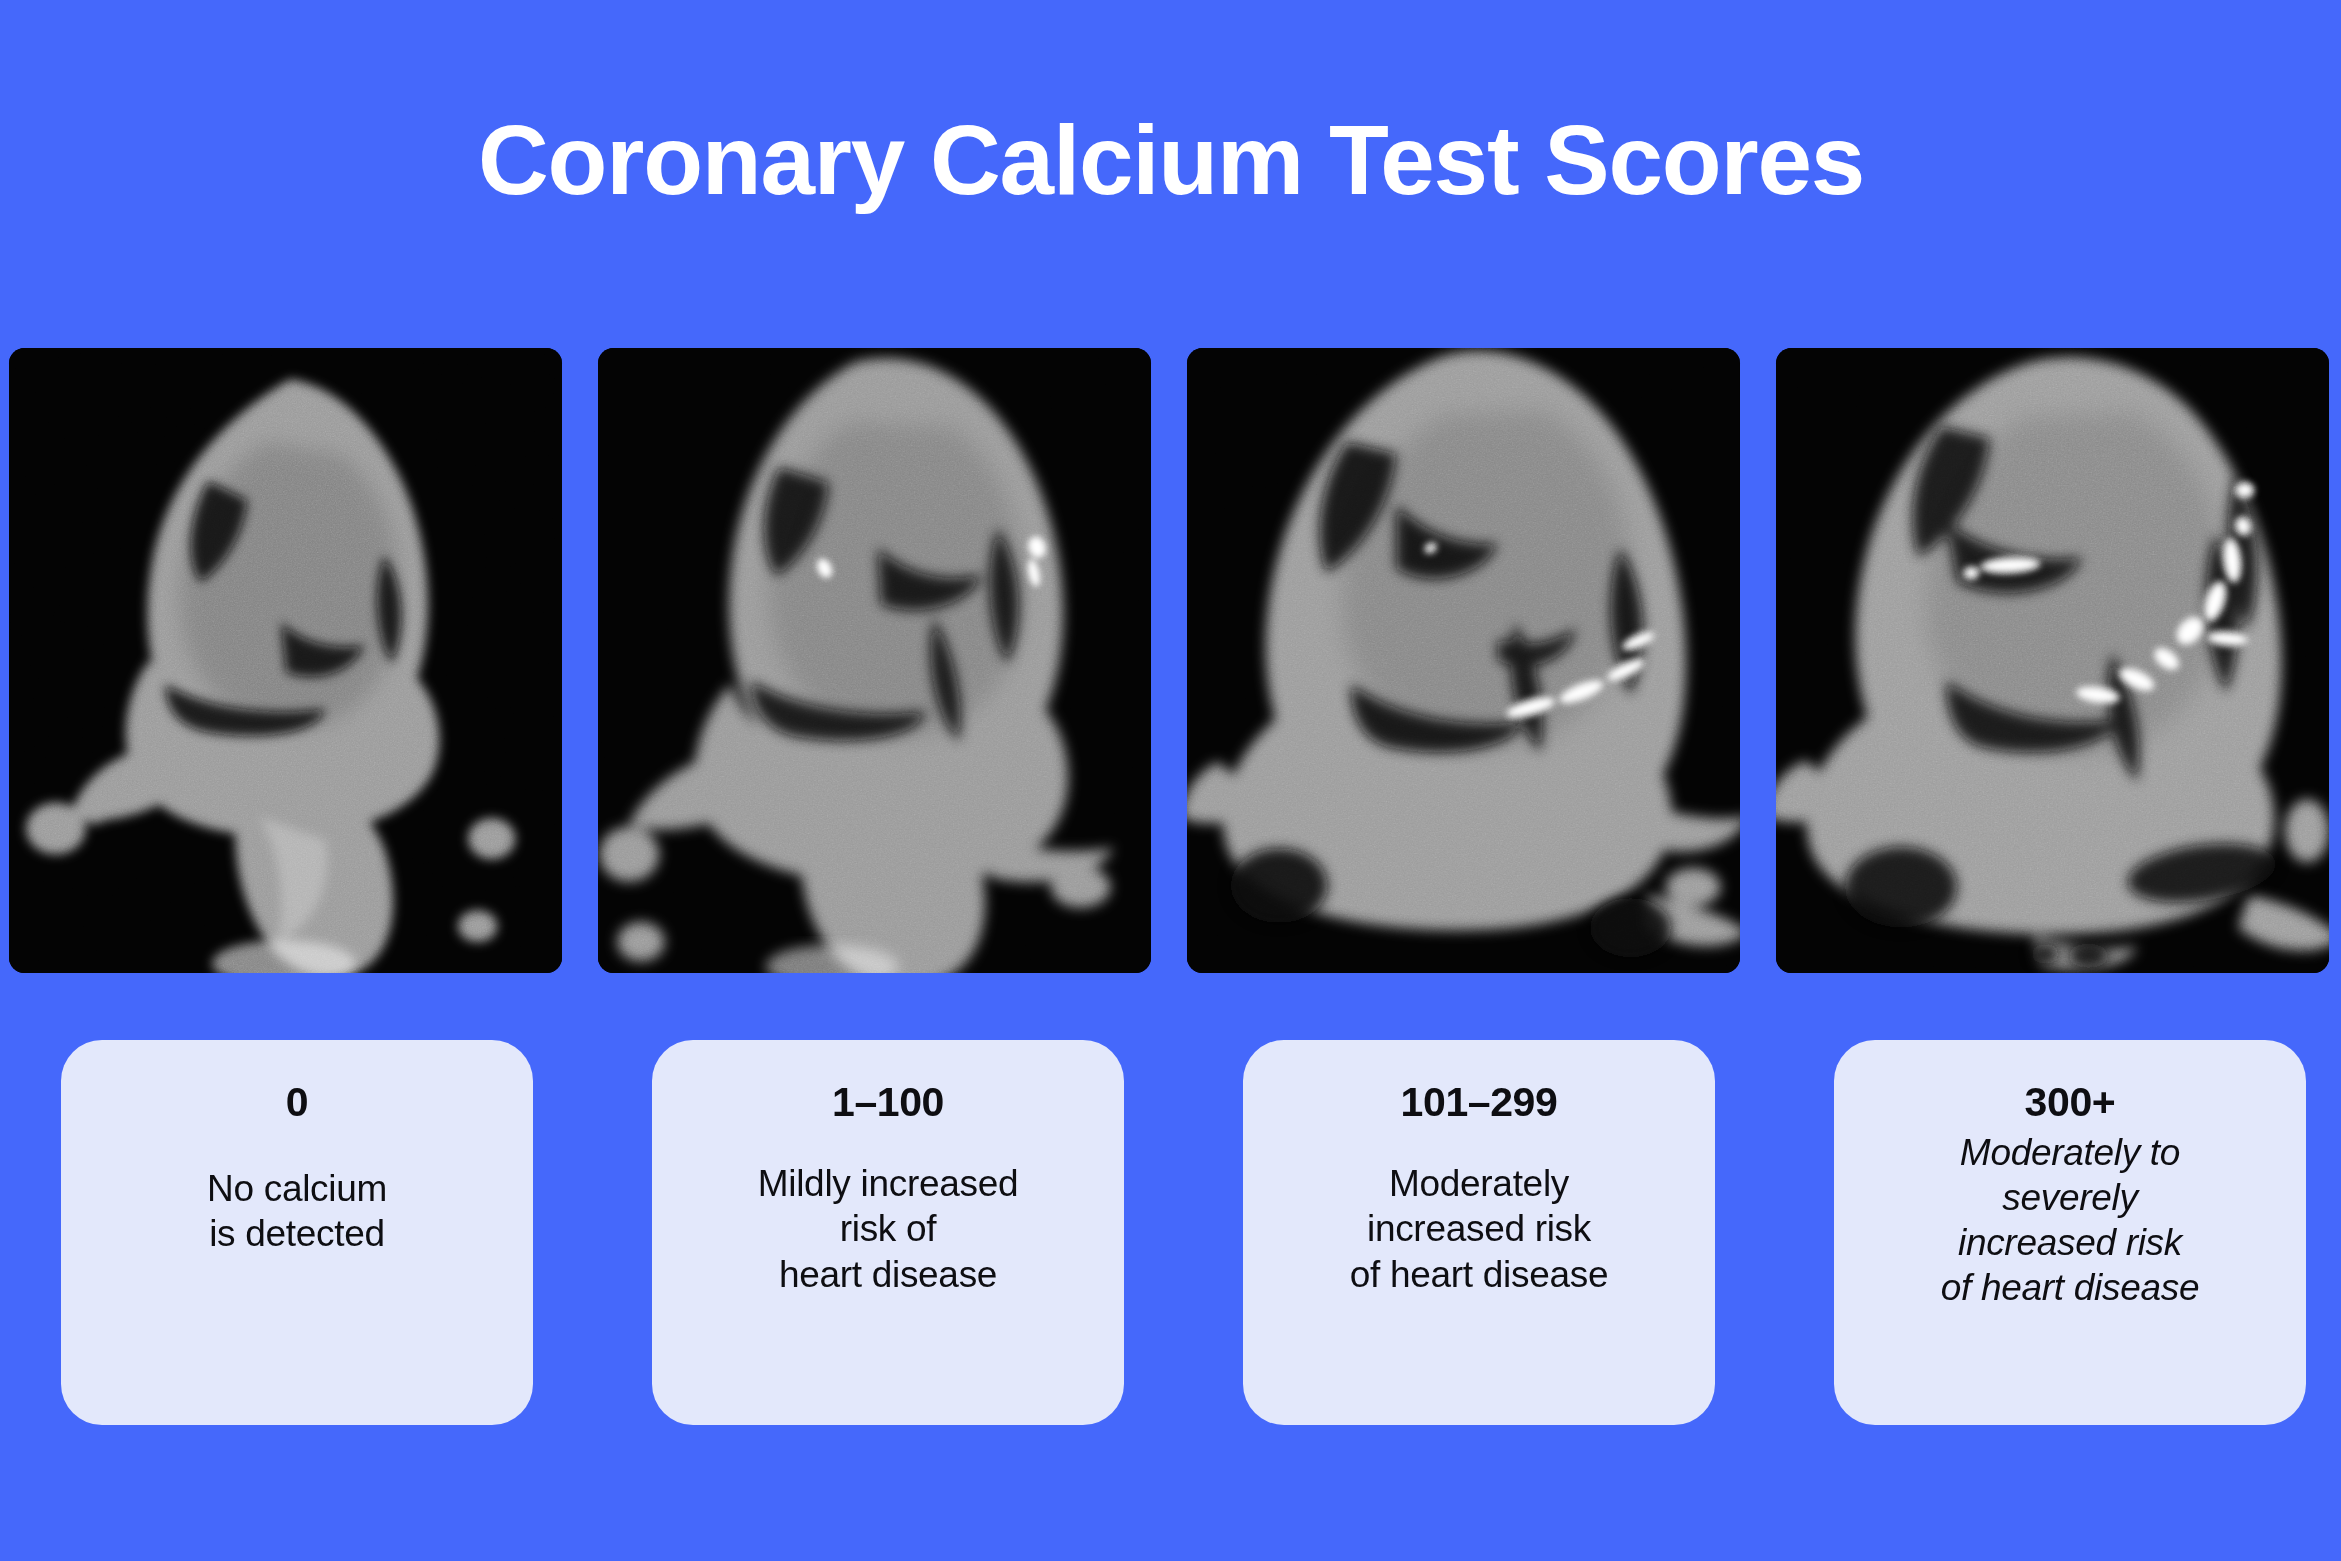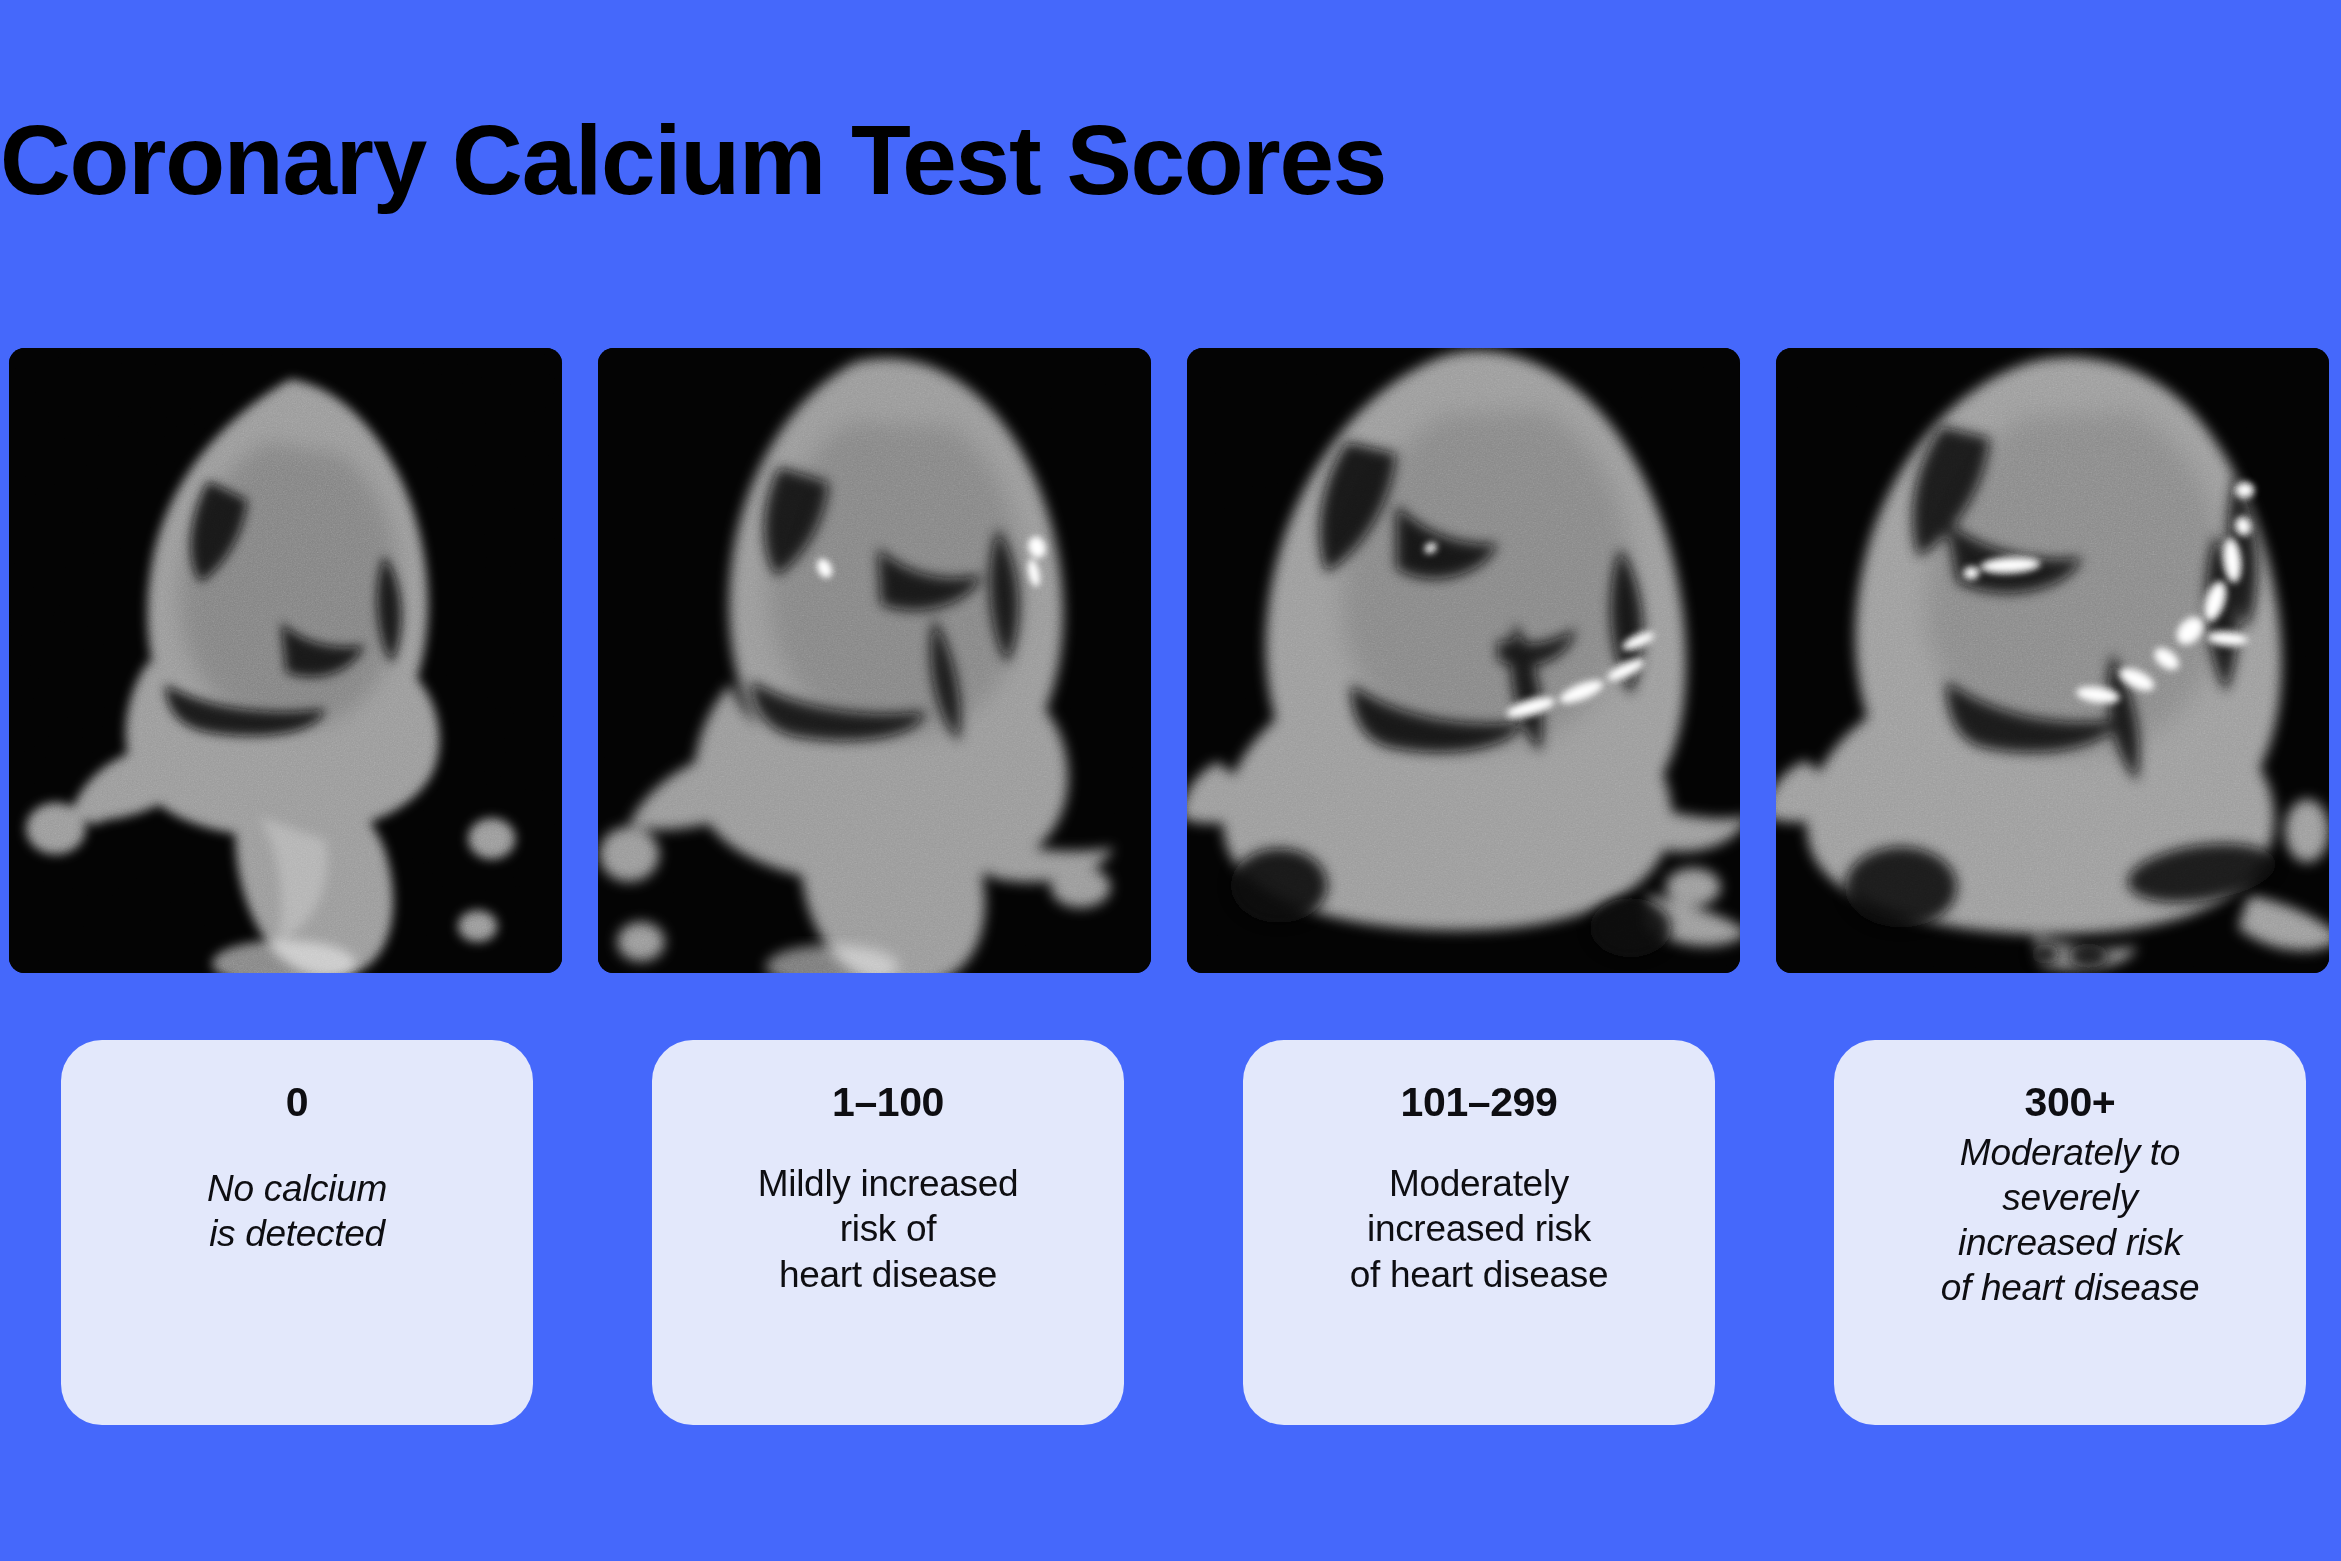--- a/index.html
+++ b/index.html
@@ -14,22 +14,22 @@
     overflow: hidden;
     position: relative;
   }
 
   
   #page-title {
     position: absolute;
     top: 111px;
     left: 0;
     width: 2342px;
-    text-align: left;
-    color: #000000;
+    text-align: center;
+    color: #ffffff;
     font-size: 98px;
     font-weight: 700;
     letter-spacing: -1.2px;
     line-height: 1.0;
     white-space: nowrap;
   }
 
   
   #scan-row {
     position: absolute;
@@ -87,21 +87,21 @@
     font-size: 37px;
     font-weight: 400;
     line-height: 1.22;
     letter-spacing: -0.3px;
     margin: 0;
     white-space: pre-line;
   }
   .card-2 .card-desc, .card-3 .card-desc { margin-top: -4.7px; }
   .card-4 .card-range { margin-bottom: 6px; }
   .card-4 .card-desc { font-size: 37px; font-style: italic; }
-  .card-1 .card-desc { margin-top: 19px; font-style: italic; }
+  .card-1 .card-desc { margin-top: 19px; }
 </style>
 </head>
 <body>
 
 <div id="page-title">Coronary Calcium Test Scores</div>
 
 <div id="scan-row">
 
   <div class="scan-panel">
     <svg viewBox="0 0 708 800" preserveAspectRatio="none">

